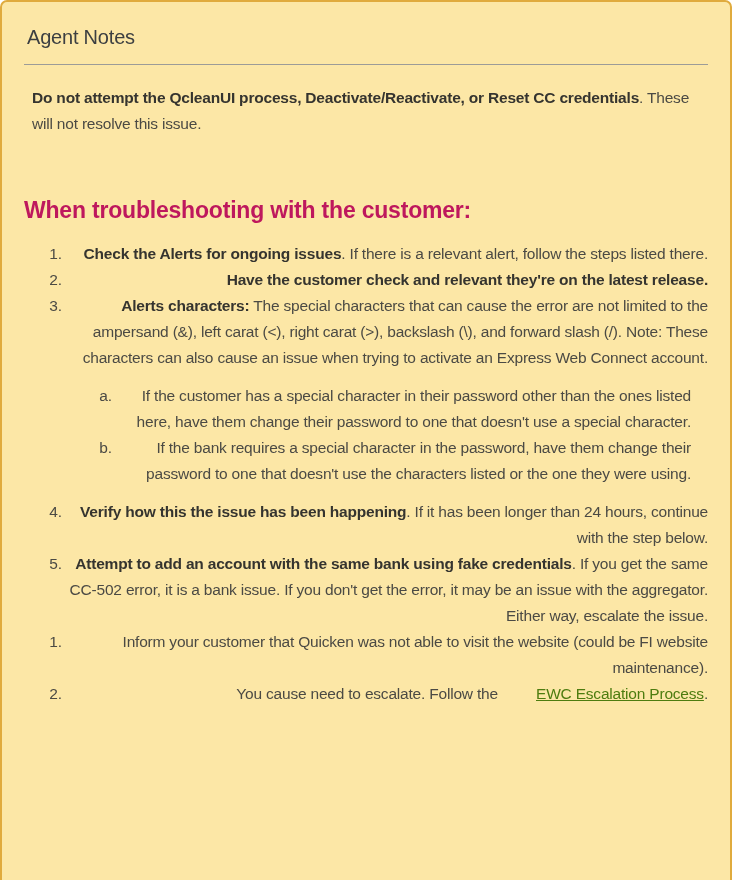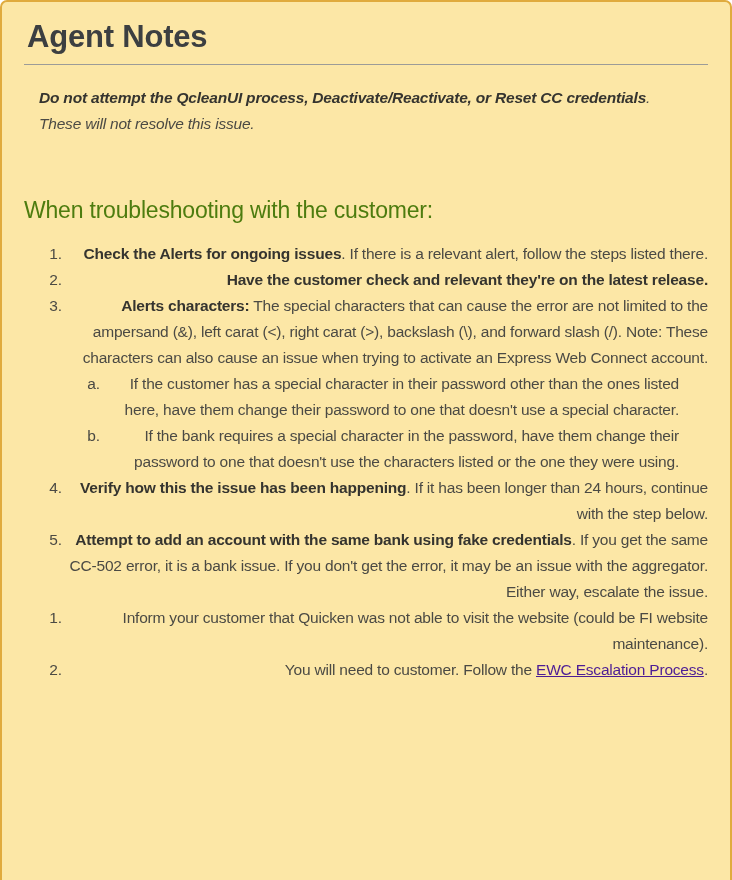--- a/index.html
+++ b/index.html
@@ -18,64 +18,64 @@
     background: #fce7a6;
     border: 2px solid #e0ab3e;
     border-radius: 7px;
     padding: 12px 22px 40px 22px;
     color: #4b4a44;
     font-size: 15.5px;
     letter-spacing: -0.2px;
     line-height: 26px;
   }
   h1.panel-title {
-    font-size: 31px;
-    font-weight: 700;
+    font-size: 20px;
+    font-weight: 400;
     color: #3c3f41;
     margin: 8px 0 12px 3px;
     line-height: 30px;
     letter-spacing: -0.2px;
   }
   hr.divider {
     border: none;
     border-top: 1px solid #9c9c98;
     margin: 0 0 20px 0;
   }
   p.intro {
-    margin: 15px;
+    margin: 8px;
     max-width: 688px;
-    font-style: italic;
   }
   strong { color: #35342f; font-weight: 700; }
   h2.section-heading {
     font-size: 23px;
-    font-weight: 400;
-    color: #4d7c0f;
+    font-weight: 700;
+    color: #be185d;
     line-height: 30px;
     letter-spacing: -0.2px;
     margin: 58px 0 16px 0;
   }
   h2.section-heading.second { margin-top: 44px; }
   ol.step-list {
     margin: 0;
     padding: 0 0 0 42px;
     max-width: 650px;
   }
   ol.step-list > li { margin: 0; padding: 0 0 0 2px; text-align: right; }
   ol.sub-list {
     list-style-type: lower-alpha;
-    margin: 0;
+    margin: 12px;
     padding: 0 0 0 36px;
     max-width: 575px;
   }
   ol.sub-list > li { margin: 0; padding: 0 0 0 2px; }
   a.kb-link {
-    color: #4c1d95;
+    color: #4d7c0f;
     text-decoration: underline;
     cursor: pointer;
+    margin-left: 34px;
   }
 </style>
 </head>
 <body>
 
 <div class="panel">
 
   <h1 class="panel-title">Agent Notes</h1>
 
   <hr class="divider">
@@ -93,16 +93,16 @@
         <li><span>If the bank requires a special character in the password, have them change their password to one that doesn't use the characters listed or the one they were using.</span></li>
       </ol>
     </li>
     <li><strong>Verify how this the issue has been happening</strong><span>. If it has been longer than 24 hours, continue with the step below.</span></li>
     <li><strong>Attempt to add an account with the same bank using fake credentials</strong><span>. If you get the same CC-502 error, it is a bank issue. If you don't get the error, it may be an issue with the aggregator. Either way, escalate the issue.</span></li>
   </ol>
 
 
   <ol class="step-list">
     <li><span>Inform your customer that Quicken was not able to visit the website (could be FI website maintenance).</span></li>
-    <li><span>You will need to customer. Follow the </span><a class="kb-link" href="#">EWC Escalation Process</a><span>.</span></li>
+    <li><span>You cause need to escalate. Follow the </span><a class="kb-link" href="#">EWC Escalation Process</a><span>.</span></li>
   </ol>
 
 </div>
 
 </body></html>

